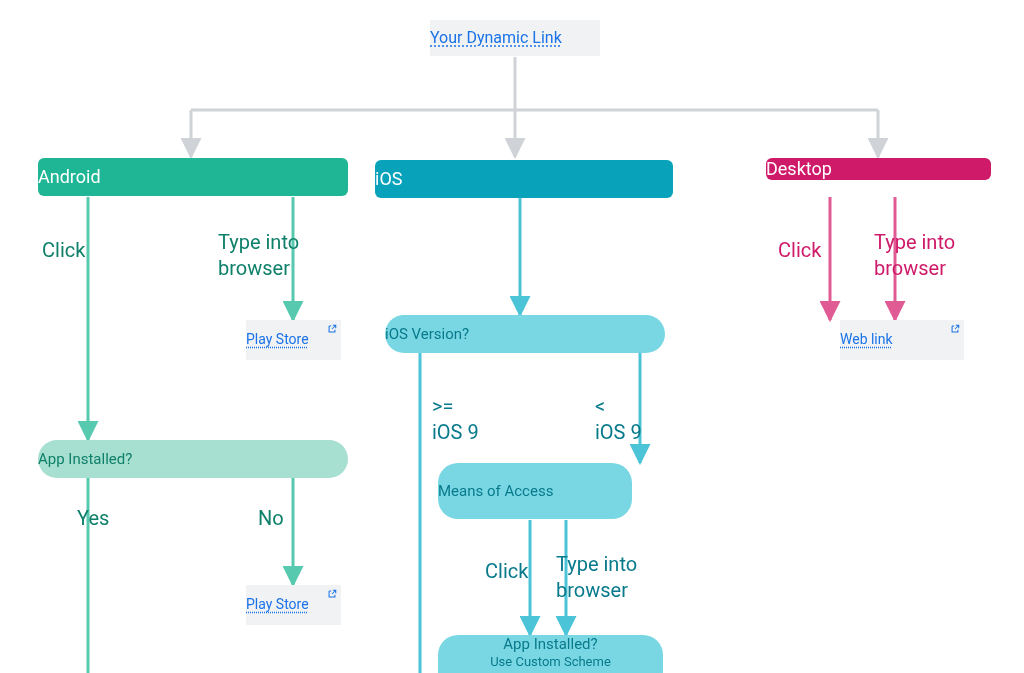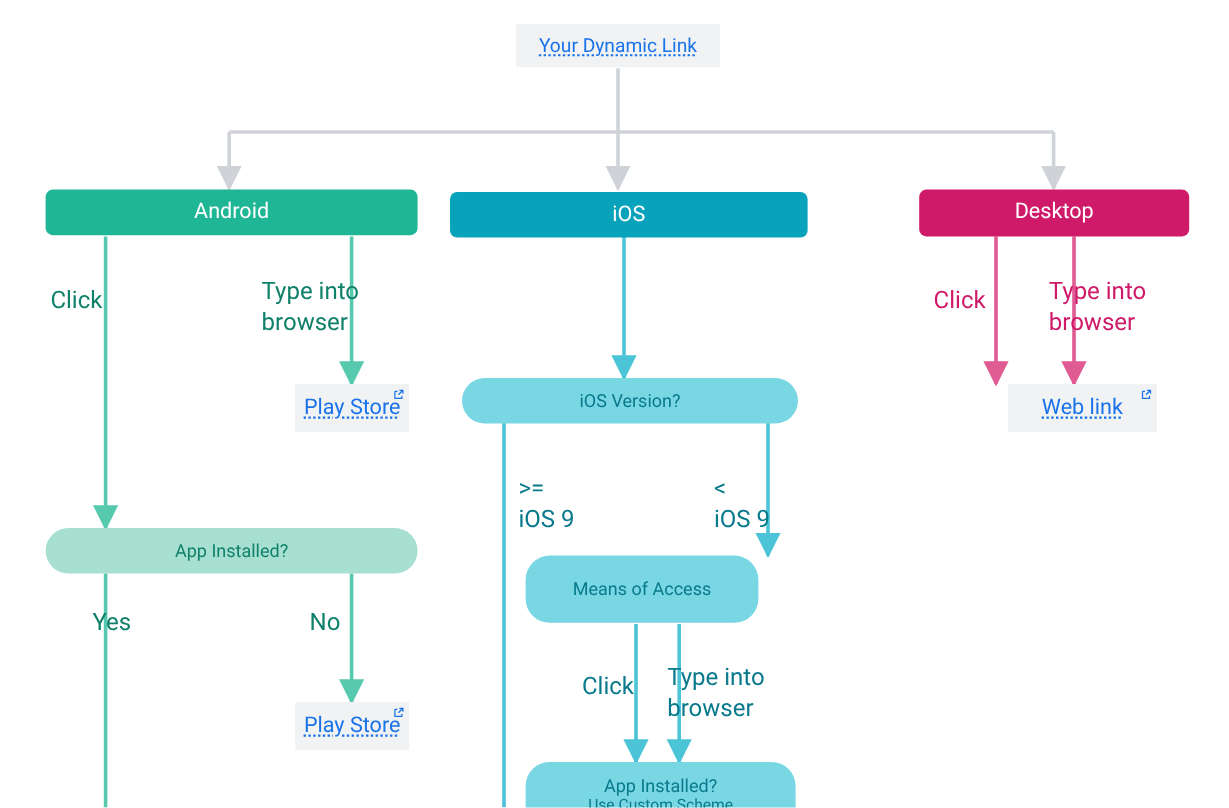--- a/index.html
+++ b/index.html
@@ -9,21 +9,21 @@
     height: 673px;
     font-family: "Roboto", "Helvetica Neue", Arial, sans-serif;
     background: #ffffff;
     overflow: hidden;
     position: relative;
   }
   .node {
     position: absolute;
     display: flex;
     align-items: center;
-    justify-content: center;
+    justify-content: flex-start;
     text-align: center;
     box-sizing: border-box;
     line-height: 1.25;
   }
   .root-box {
     background: #f1f2f3;
     color: #1a73e8;
     font-size: 16px;
     border: none;
     text-decoration: dotted underline;
@@ -46,21 +46,21 @@
   }
   .decision-blue {
     background: #79d7e4;
     color: #087a8b;
     border-radius: 20px;
     font-size: 15px;
   }
   .link-box {
     background: #f1f2f3;
     color: #1a73e8;
-    font-size: 18px;
+    font-size: 14px;
     text-decoration: dotted underline;
     text-underline-offset: 3px;
   }
   .ext-icon {
     position: absolute;
     top: 4px;
     right: 4px;
     width: 10px;
     height: 10px;
     color: #1a73e8;
@@ -131,21 +131,21 @@
 <div class="node root-box" style="left:430px; top:20px; width:170px; height:36px;">
   <span>Your Dynamic Link</span>
 </div>
 
 <div class="node platform-header android-bg" style="left:38px; top:158px; width:310px; height:38px;">
   <span>Android</span>
 </div>
 <div class="node platform-header ios-bg" style="left:375px; top:160px; width:298px; height:38px;">
   <span>iOS</span>
 </div>
-<div class="node platform-header desktop-bg" style="left:766px; top:158px; width:225px; height:39px;">
+<div class="node platform-header desktop-bg" style="left:766px; top:158px; width:225px; height:22px;">
   <span>Desktop</span>
 </div>
 
 <div class="edge-label android-text" style="left:42px; top:237px;">Click</div>
 <div class="edge-label android-text" style="left:218px; top:229px;">Type into
 browser</div>
 
 <div class="node link-box" style="left:246px; top:320px; width:95px; height:40px;">
   <span>Play Store</span>
   <svg class="ext-icon" viewBox="0 0 24 24" fill="none" stroke="currentColor" stroke-width="2.5">

